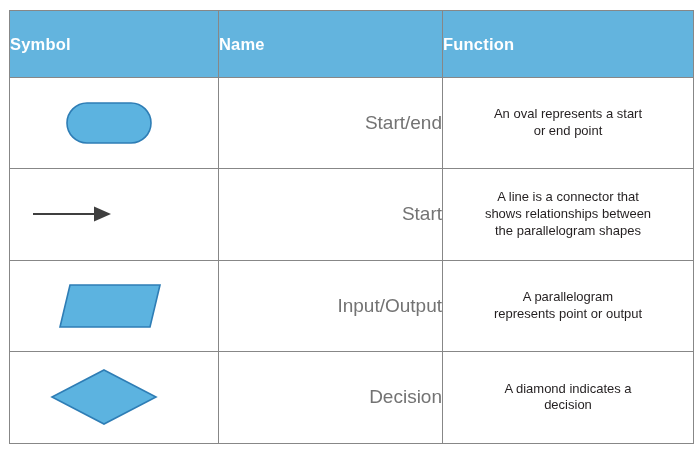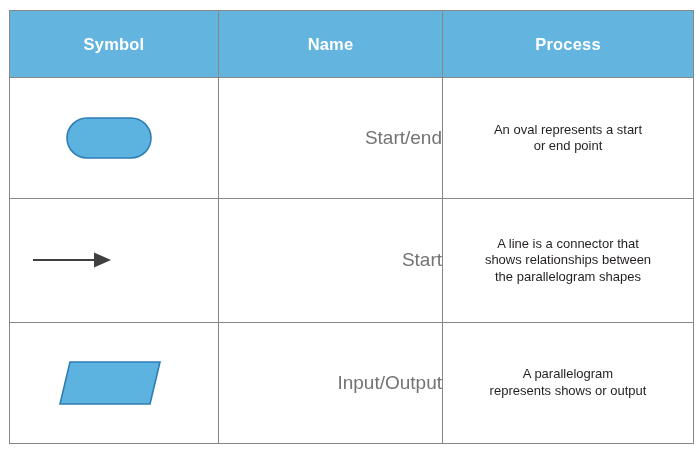--- a/index.html
+++ b/index.html
@@ -36,21 +36,21 @@
   .col-symbol { width: 209px; }
   .col-name   { width: 224px; }
   .col-func   { width: 251px; }
 
   thead tr { height: 67px; }
   thead th {
     background: #63b4de;
     color: #ffffff;
     font-size: 16.5px;
     font-weight: bold;
-    text-align: center;
+    text-align: left;
     vertical-align: middle;
     letter-spacing: 0.2px;
   }
 
   tbody tr { height: 73px; }
   tbody tr.row-arrows { height: 74px; }
   tbody tr.row-decision { height: 74px; }
 
   td.cell-symbol {
     text-align: center;
@@ -95,21 +95,21 @@
     <colgroup>
       <col class="col-symbol">
       <col class="col-name">
       <col class="col-func">
     </colgroup>
 
     <thead>
       <tr>
         <th>Symbol</th>
         <th>Name</th>
-        <th>Process</th>
+        <th>Function</th>
       </tr>
     </thead>
 
     <tbody>
 
       <tr class="row-startend">
         <td class="cell-symbol">
           <div class="shape-wrap">
             <span>
               <svg width="86" height="42" viewBox="0 0 86 42" aria-hidden="true">
@@ -150,22 +150,38 @@
             <span>
               <svg width="102" height="44" viewBox="0 0 102 44" aria-hidden="true">
                 <polygon points="11,1 101,1 91,43 1,43" class="shape-fill shape-stroke"></polygon>
               </svg>
             </span>
           </div>
         </td>
         <td class="cell-name">Input/Output</td>
         <td class="cell-function">
           <div>A parallelogram</div>
-          <div>represents shows or output</div>
+          <div>represents point or output</div>
         </td>
       </tr>
 
 
+      <tr class="row-decision">
+        <td class="cell-symbol">
+          <div class="shape-wrap" style="padding-left:41px;">
+            <span>
+              <svg width="106" height="56" viewBox="0 0 106 56" aria-hidden="true">
+                <polygon points="53,1 105,28 53,55 1,28" class="shape-fill shape-stroke"></polygon>
+              </svg>
+            </span>
+          </div>
+        </td>
+        <td class="cell-name">Decision</td>
+        <td class="cell-function">
+          <div>A diamond indicates a</div>
+          <div>decision</div>
+        </td>
+      </tr>
 
     </tbody>
   </table>
 
 </div>
 
 </body></html>

